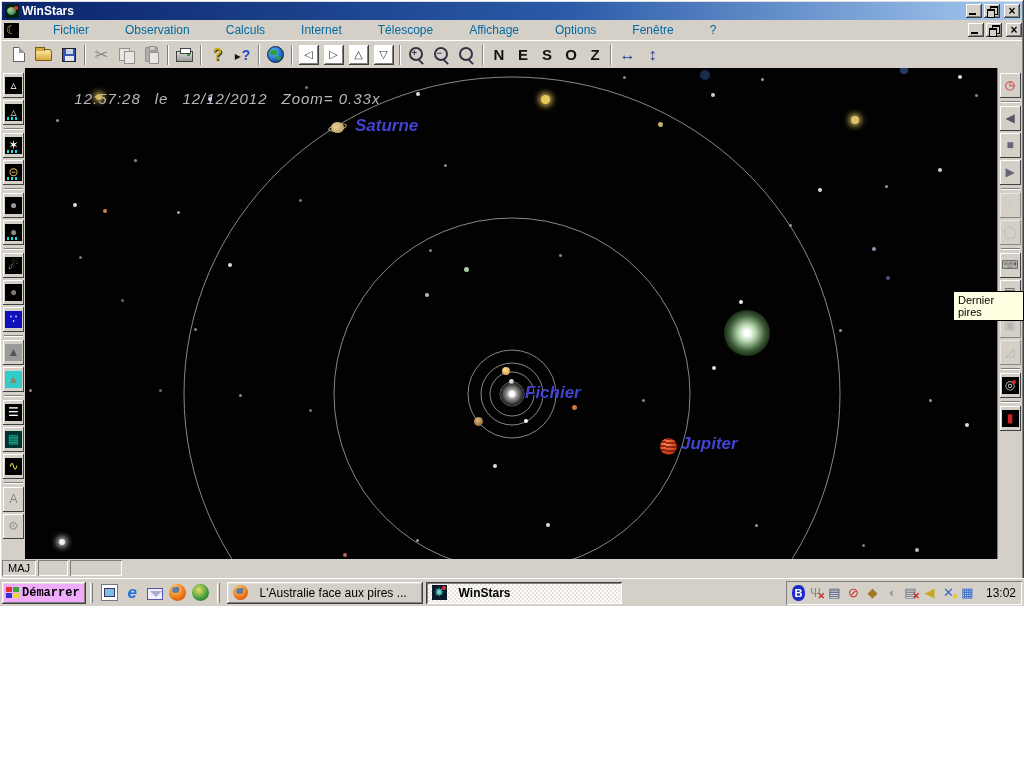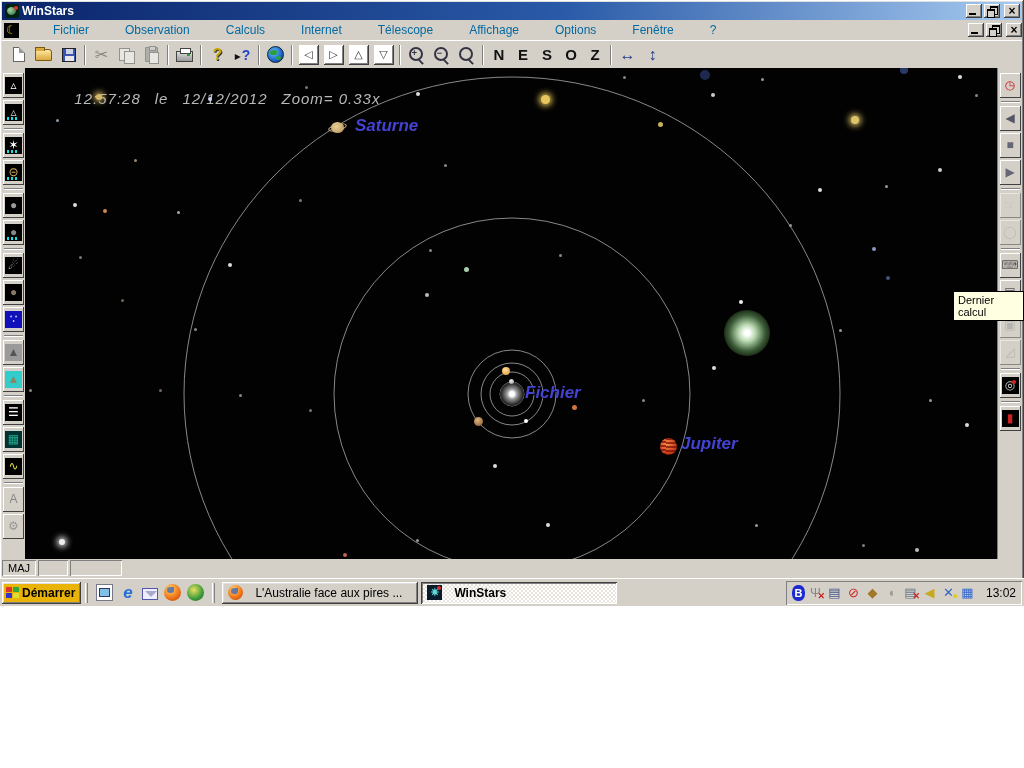--- a/index.html
+++ b/index.html
@@ -459,30 +459,30 @@
         <div class="side-btn raised-thin">
           <span class="side-ico" style="color: rgb(221, 221, 221); background: rgb(0, 0, 0);">◎<span class="side-dot"></span></span>
         </div>
         <div class="side-sep"></div>
         <div class="side-btn raised-thin">
           <span class="side-ico" style="color: rgb(204, 34, 34); background: rgb(0, 0, 0);">▮</span>
         </div>
       </div>
   </div>
 
-  <div class="tooltip">Dernier calcul</div>
+  <div class="tooltip">Dernier pires</div>
 
   <div class="statusbar">
     <span class="status-cell status-maj sunken">MAJ</span>
     <span class="status-cell status-b1 sunken"></span>
     <span class="status-cell status-b2 sunken"></span>
   </div>
 
   <div class="taskbar">
-    <button class="start-btn raised" style="border:none;background:#eab308;font-family:Liberation Sans, sans-serif">
+    <button class="start-btn raised" style="border:none;background:#f0abfc;font-family:Liberation Mono, monospace">
       <span class="winflag"></span>
       <span>Démarrer</span>
     </button>
     <span class="tb-divider"></span>
     <span class="ql" id="quick-launch">
         <span class="ql-ico q-desktop"></span>
         <span class="ql-ico q-ie">e</span>
         <span class="ql-ico q-mail"></span>
         <span class="ql-ico q-firefox"></span>
         <span class="ql-ico q-globe2"></span>

